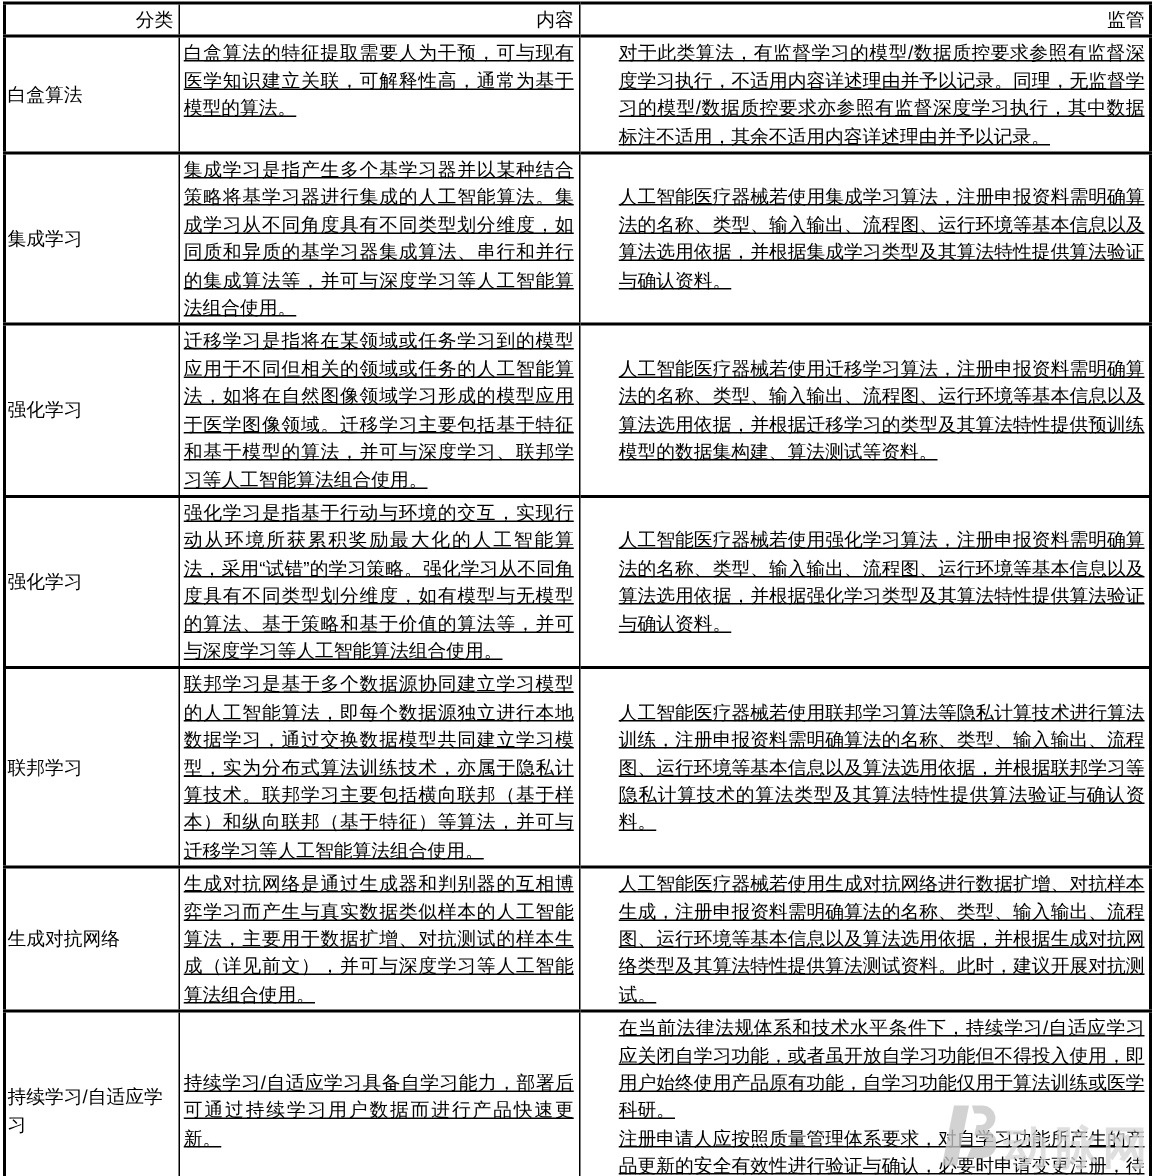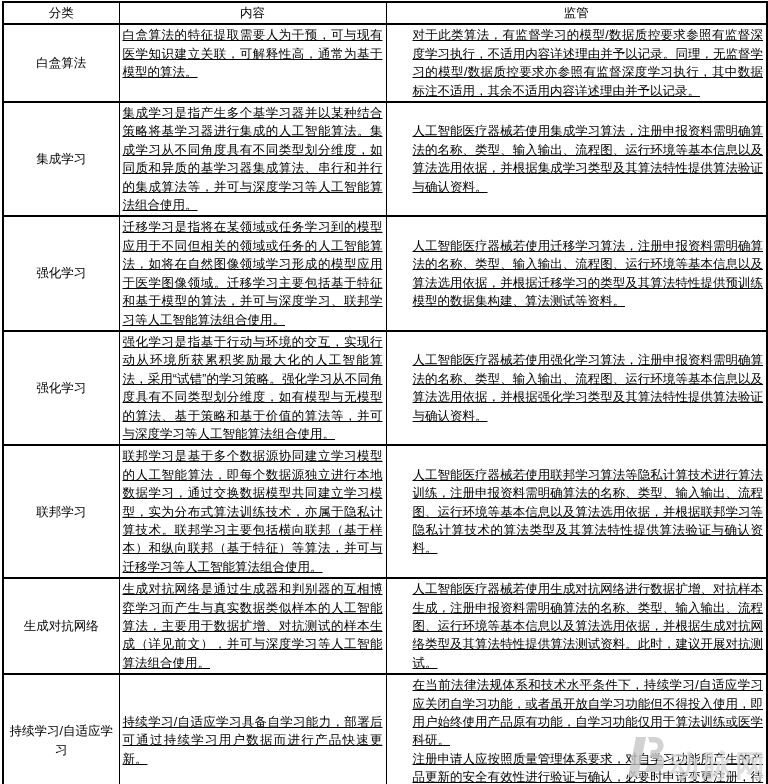--- a/index.html
+++ b/index.html
@@ -34,25 +34,24 @@
     color: #000;
     font-size: 12.5px;
     line-height: 18.4px;
     padding: 1px 3px;
     overflow: hidden;
     word-break: break-all;
   }
   thead tr { height: 15px; }
   th {
     font-weight: normal;
-    text-align: center;
+    text-align: right;
     vertical-align: middle;
   }
   td.cat {
-    text-align: center;
     vertical-align: middle;
     padding: 1px 1px;
   }
   td.content, td.reg {
     text-align: justify;
     vertical-align: middle;
     text-decoration: underline;
   }
   td.v-top { vertical-align: top; }
   td.reg { white-space: pre-line; padding-left: 26px; }

